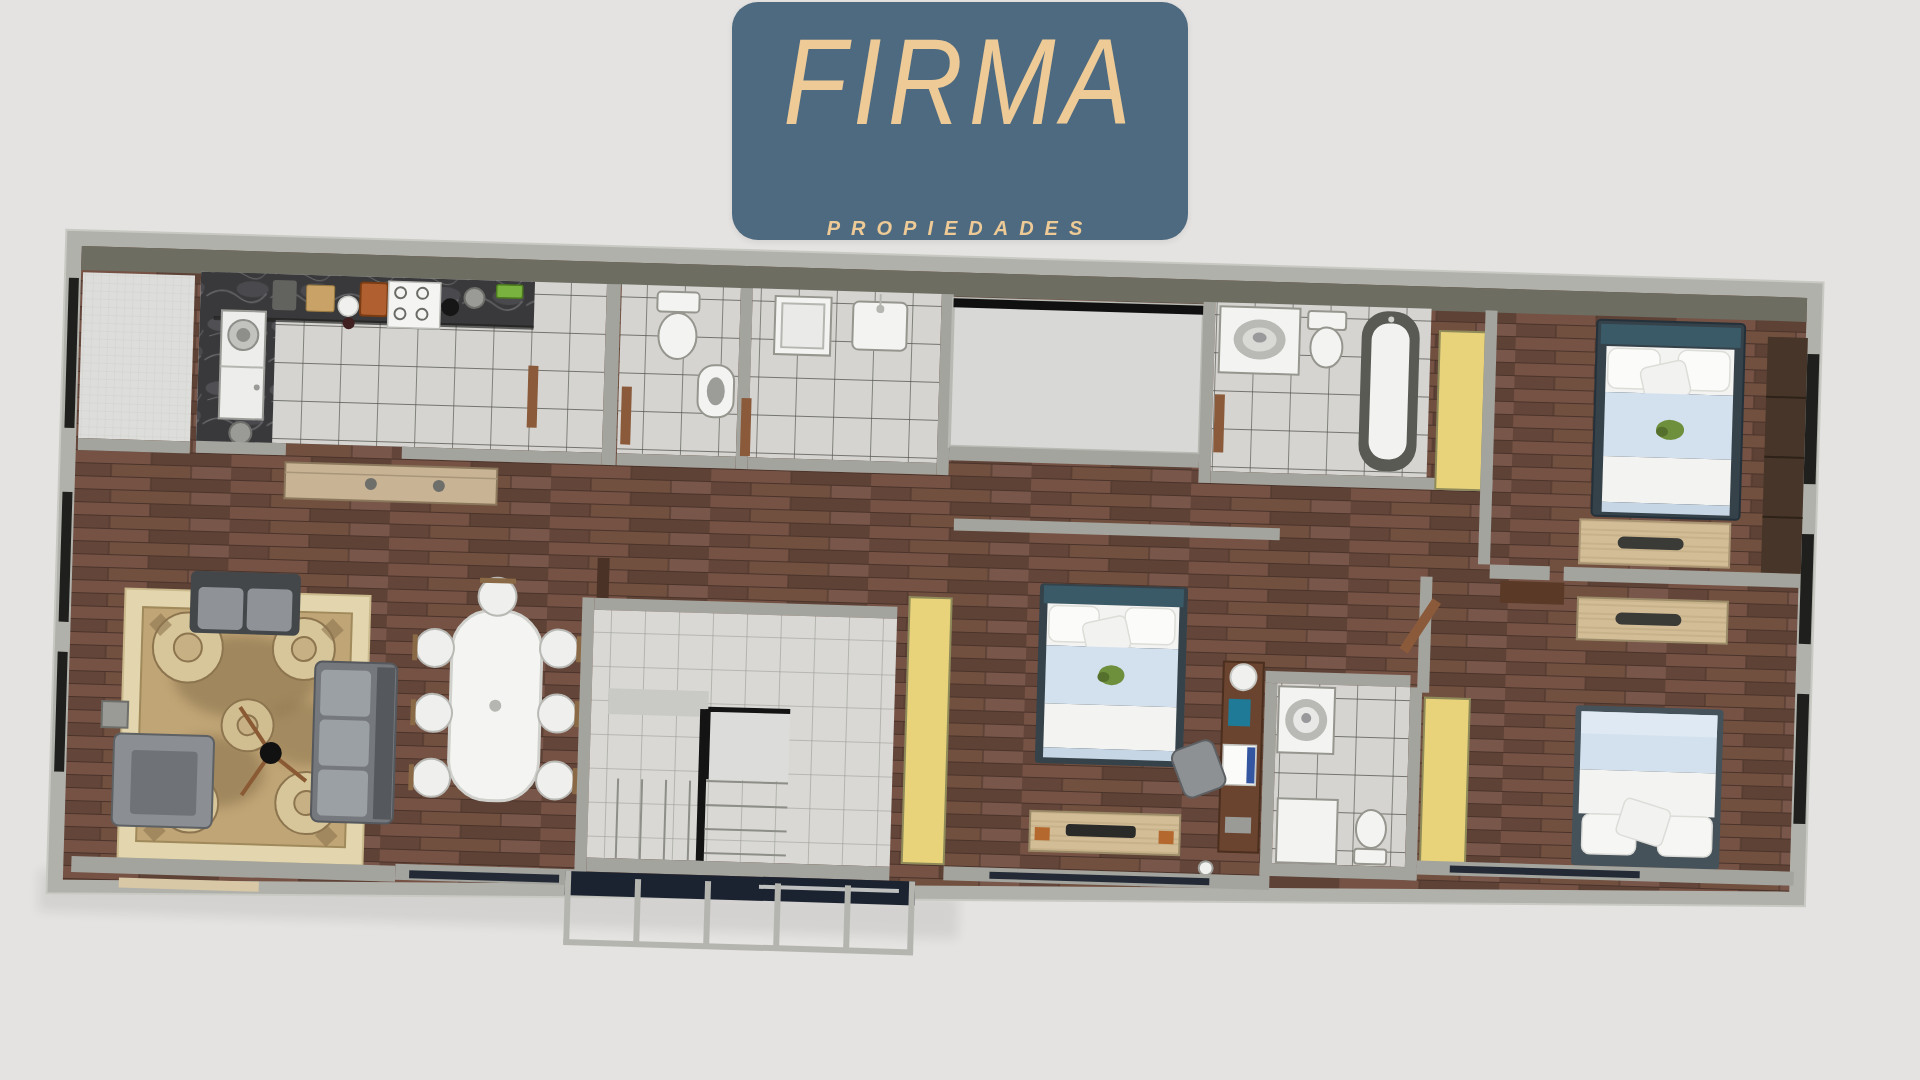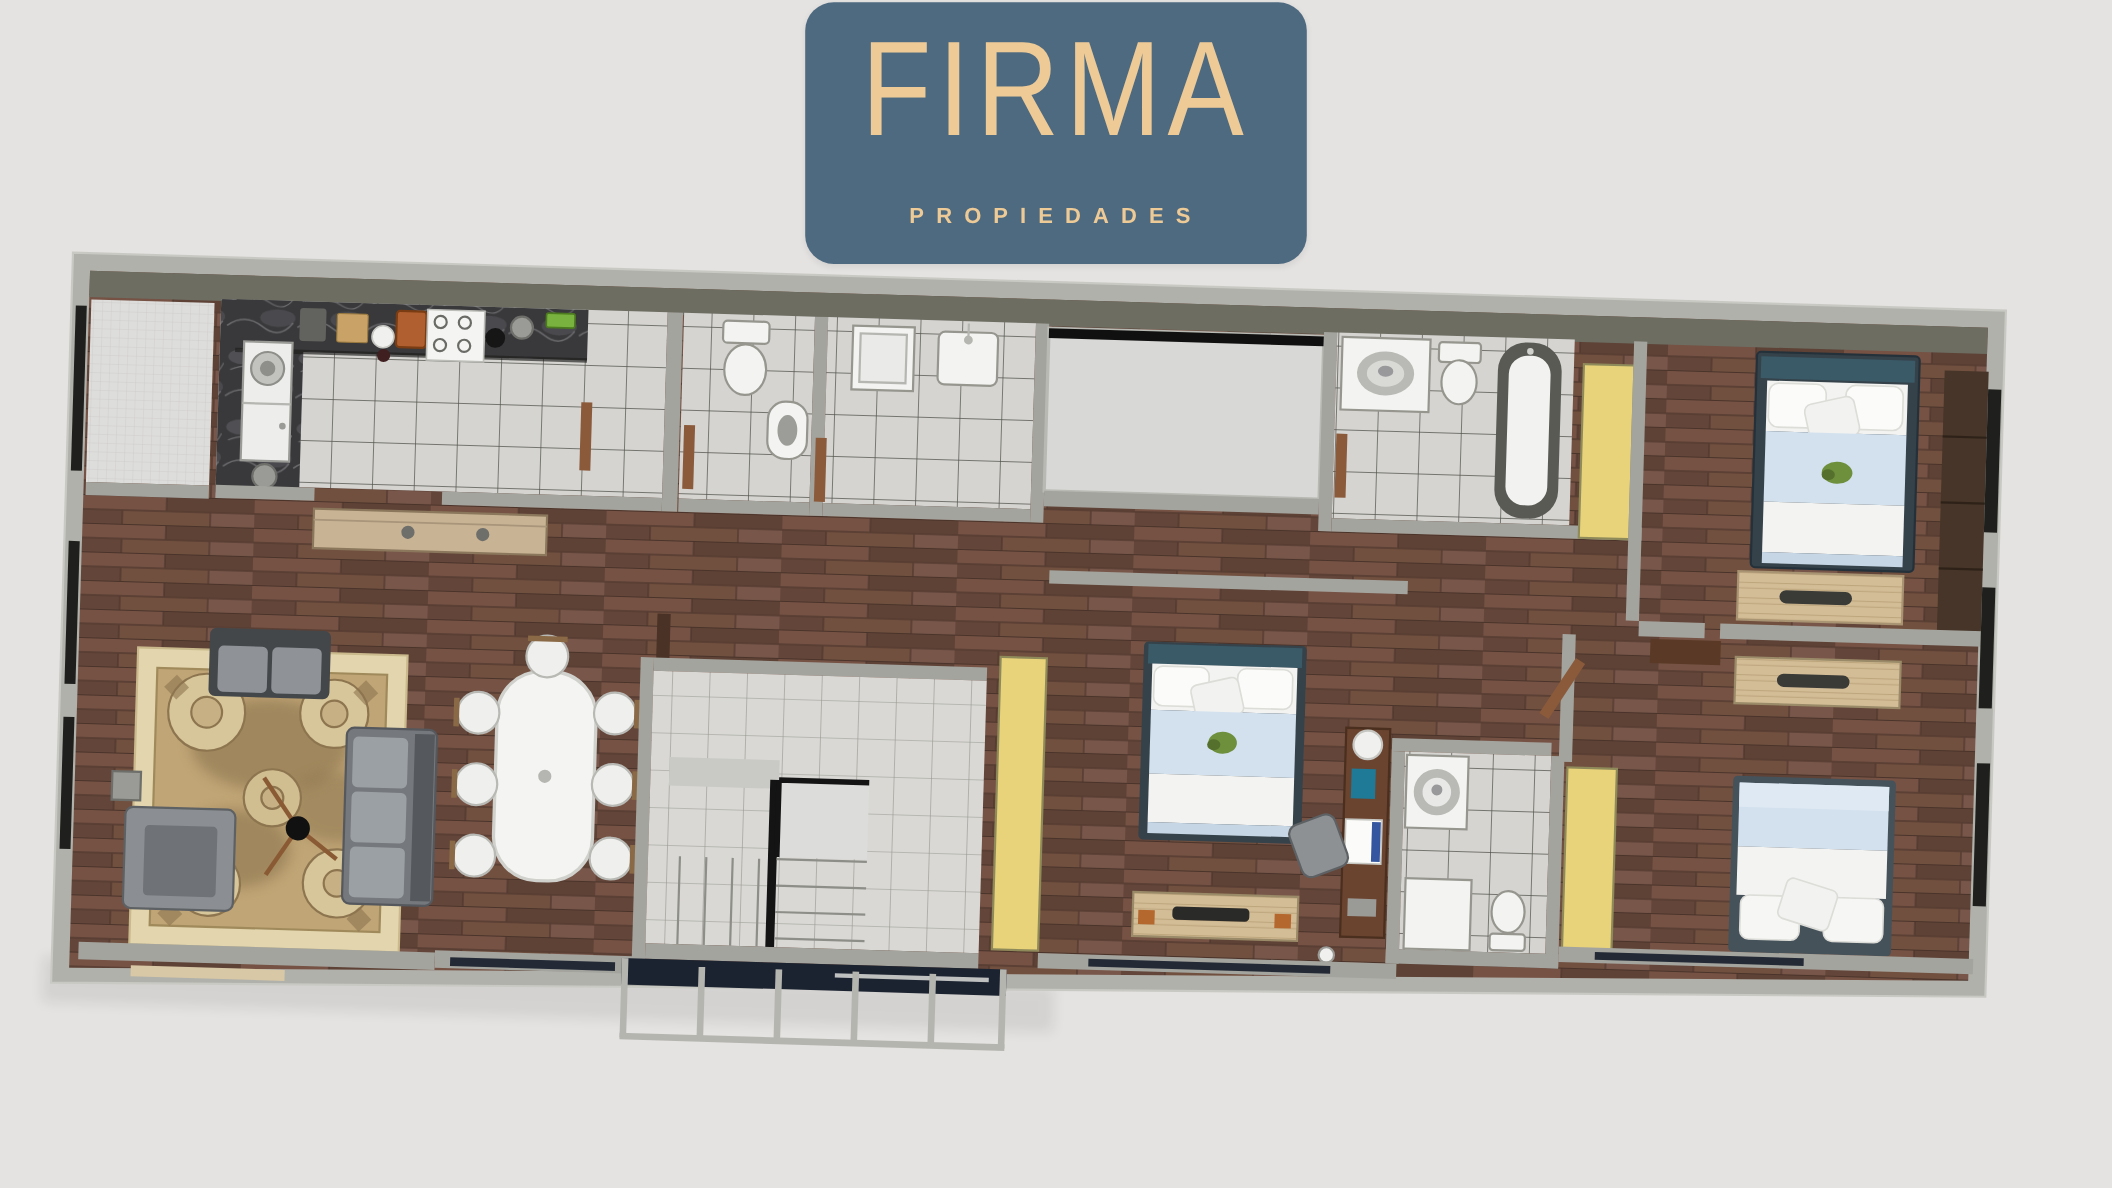--- a/index.html
+++ b/index.html
@@ -1,22 +1,23 @@
 <!DOCTYPE html>
 <html><head>
 <meta charset="utf-8">
 <style>
   html,body{margin:0;padding:0;}
   body{font-family:"Liberation Sans", sans-serif;}
   .stage{position:relative;width:1920px;height:1080px;overflow:hidden;}
   .badge{
     position:absolute;top:2px;left:50%;transform:translateX(-50%) ;
     width:456px;height:238px;border-radius:26px;
-    display:flex;flex-direction:column;align-items:center;justify-content:flex-start;
+    display:flex;flex-direction:column;align-items:center;justify-content:space-between;
     box-shadow:0 2px 6px rgba(0,0,0,0.08);
+    font-style:italic;
   }
   .brand-name{
     margin-top:18px;
     font-size:104px;font-weight:300;letter-spacing:6px;line-height:1;
     transform:scaleY(1.18);transform-origin:top center;
     font-family:"Liberation Sans", sans-serif;
   }
   .brand-tagline{
     margin-top:62px;
     font-size:20px;font-weight:700;letter-spacing:11px;

